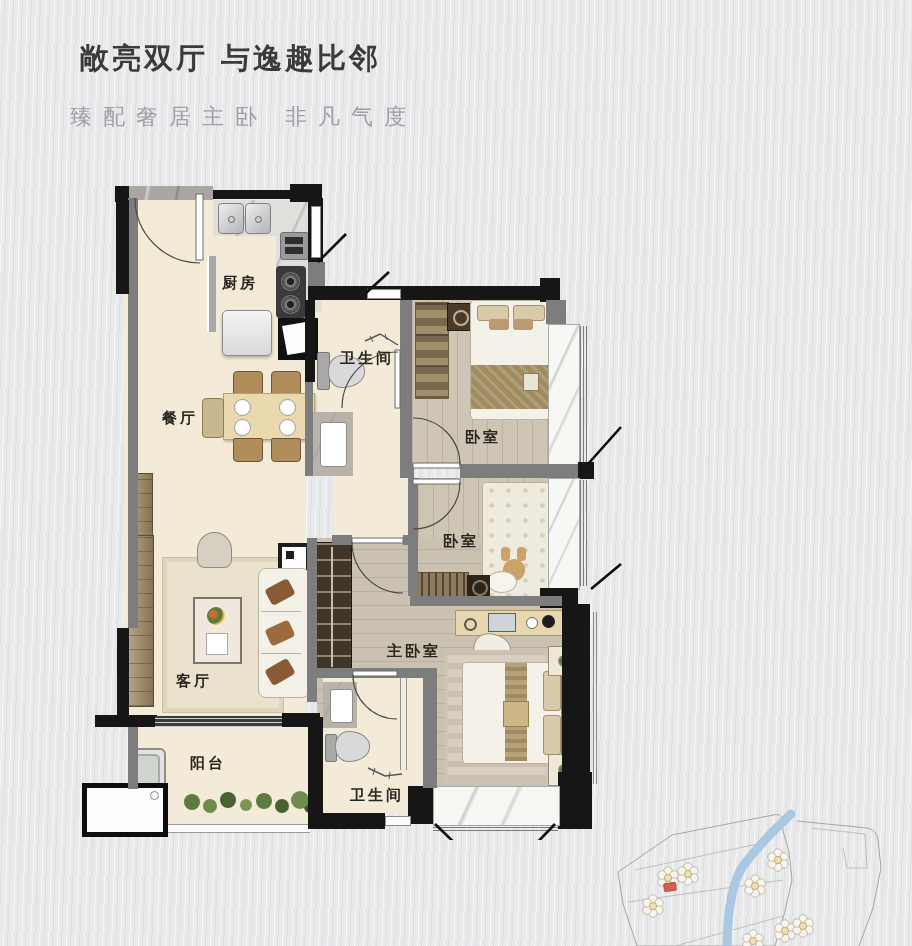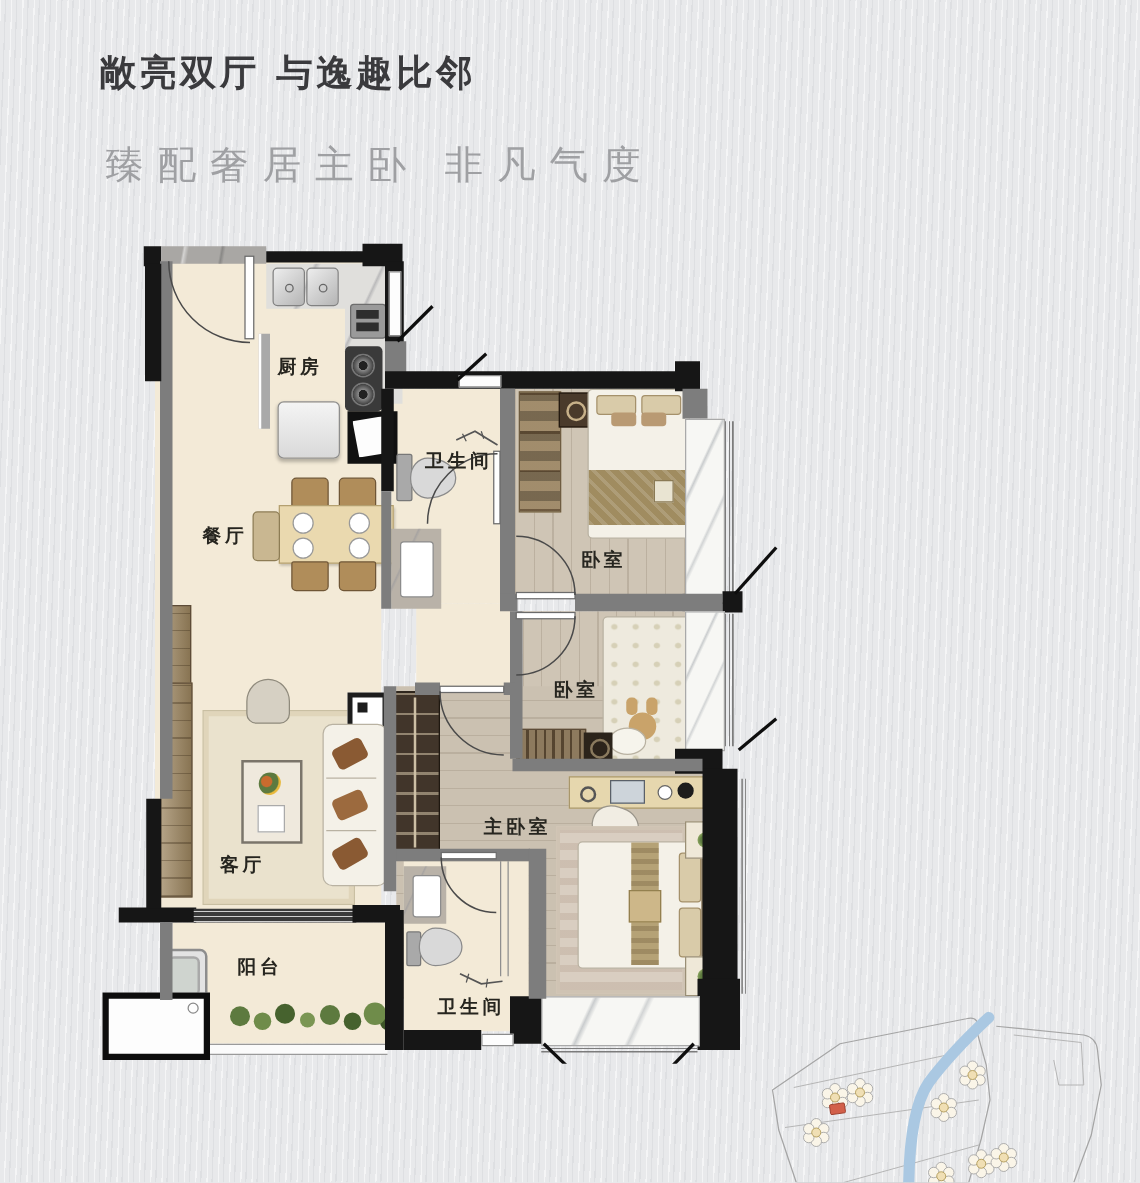--- a/index.html
+++ b/index.html
@@ -4,24 +4,24 @@
 <style>
   html,body{margin:0;padding:0}
   body{width:912px;height:946px;position:relative;overflow:hidden;
        background:#e8e9eb;font-family:"Liberation Sans",sans-serif}
   body::before{content:"";position:absolute;inset:0;pointer-events:none;
        background:repeating-linear-gradient(92deg,rgba(255,255,255,.55) 0 1px,rgba(255,255,255,0) 1px 4px,rgba(205,207,211,.38) 4px 5px,rgba(255,255,255,0) 5px 9px);}
   .abs{position:absolute}
   
   #title{position:absolute;left:80px;top:20px;font-family:"DejaVu Serif","Liberation Serif",serif;
          font-size:29px;font-weight:800;color:#3a3a3d;letter-spacing:3px;white-space:nowrap}
-  #subtitle{position:absolute;left:84px;top:80px;font-size:31px;font-weight:400;color:#9fa0a3;
+  #subtitle{position:absolute;left:70px;top:80px;font-size:22px;font-weight:400;color:#9fa0a3;
          letter-spacing:11px;white-space:nowrap}
   
-  #plan{position:absolute;left:80px;top:187px;width:570px;height:664px}
+  #plan{position:absolute;left:80px;top:176px;width:570px;height:664px}
   .wb{background:#161616}
   .wg{background:#7d7d7d}
   .wstone{background:#a9a7a4;background-image:linear-gradient(100deg,transparent 20%,rgba(255,255,255,.5) 22%,transparent 26%,transparent 55%,rgba(90,90,90,.4) 57%,transparent 60%)}
   .cream{background:#f3ead7}
   .woodv{background-color:#cfc5b5;background-image:repeating-linear-gradient(90deg,rgba(118,103,84,.22) 0 1px,rgba(255,255,255,0) 1px 15px)}
   .woodh{background-color:#cbc1b1;background-image:repeating-linear-gradient(0deg,rgba(118,103,84,.20) 0 1px,rgba(255,255,255,0) 1px 14px)}
   .marble{background-color:#f7f7f4;background-image:linear-gradient(115deg,transparent 28%,rgba(165,170,175,.55) 30%,transparent 33%,transparent 58%,rgba(165,170,175,.45) 60%,transparent 63%)}
   .counter{background-color:#e0dfdc;background-image:linear-gradient(115deg,transparent 30%,rgba(150,150,155,.5) 32%,transparent 35%)}
   .winlines{background:repeating-linear-gradient(90deg,#7c7c7c 0 1px,transparent 1px 3px)}
   .winlinesH{background:repeating-linear-gradient(0deg,#7c7c7c 0 1px,transparent 1px 3px)}

